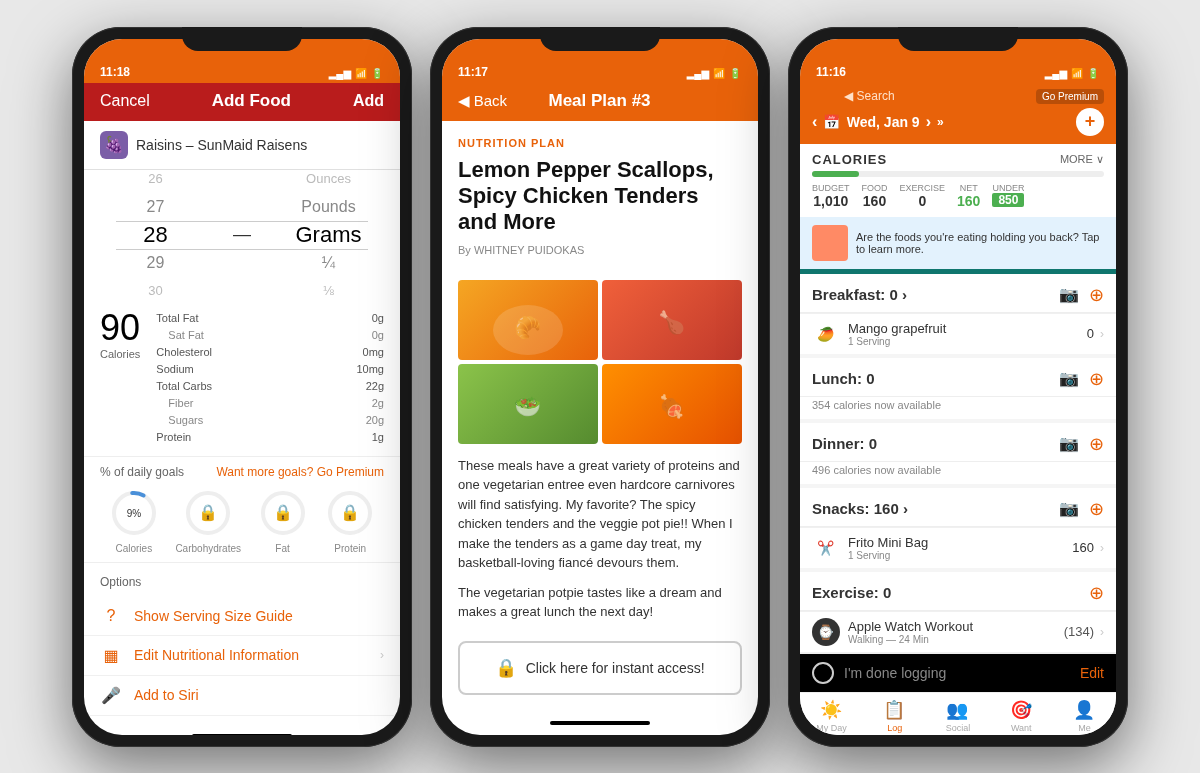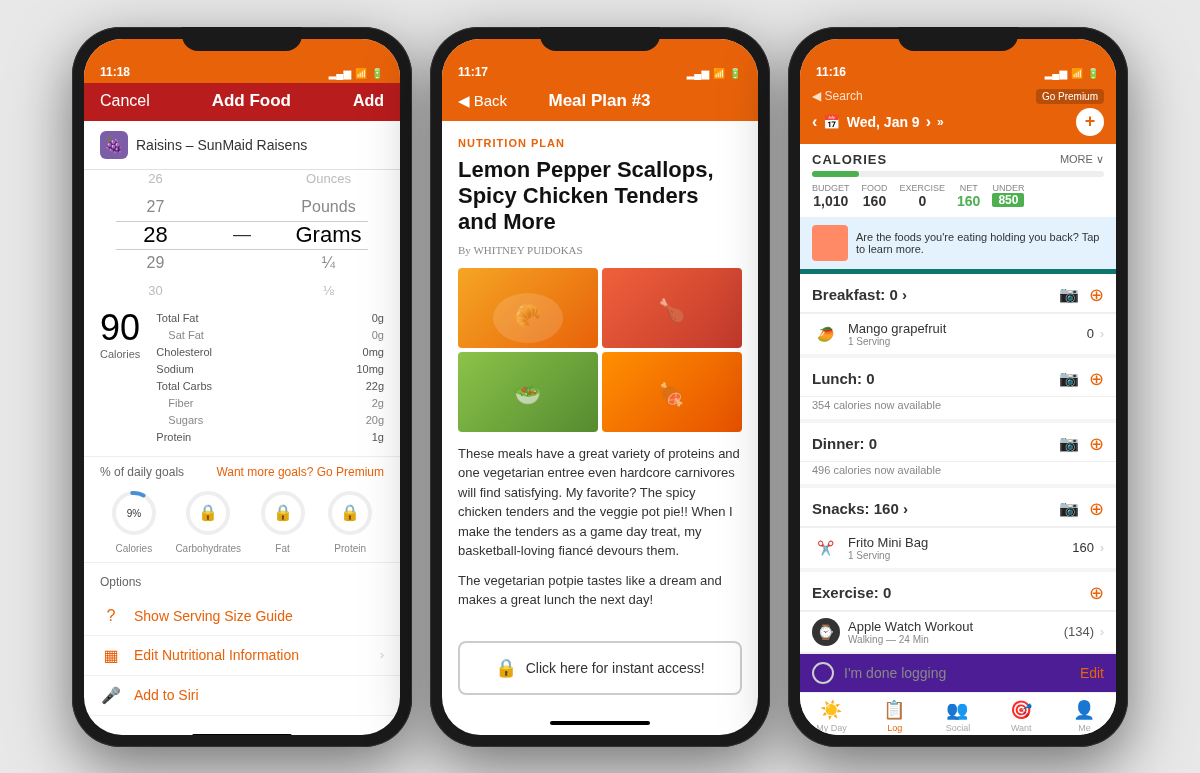--- a/index.html
+++ b/index.html
@@ -306,22 +306,21 @@
     .article-title {
       font-size: 22px;
       font-weight: 700;
       color: #111;
       line-height: 1.2;
       margin-bottom: 8px;
     }
     .article-author {
       font-size: 11px;
       color: #888;
-      margin-bottom: 12px;
-      font-family: Liberation Serif, serif;
+      margin-bottom: 24px;
     }
     .article-images {
       display: grid;
       grid-template-columns: 1fr 1fr;
       grid-template-rows: 80px 80px;
       gap: 4px;
       margin-bottom: 12px;
     }
     .article-img {
       background: #ccc;
@@ -362,20 +361,21 @@
     .phone3-nav {
       background: #e8620a;
       padding: 6px 12px 8px;
       flex-shrink: 0;
     }
     .phone3-top {
       display: flex;
       align-items: center;
       justify-content: space-between;
       margin-bottom: 4px;
+      margin-left: 32px;
     }
     .phone3-search {
       font-size: 12px;
       color: #ffe0c8;
     }
     .phone3-premium {
       font-size: 10px;
       color: #fff;
       background: rgba(0,0,0,0.2);
       padding: 2px 6px;
@@ -573,21 +573,21 @@
       display: flex;
       align-items: center;
       padding: 6px 12px;
       border-top: 1px solid #f0f0f0;
       gap: 8px;
     }
     .done-row {
       display: flex;
       align-items: center;
       padding: 8px 12px;
-      background: #4c1d95;
+      background: #000000;
       border-top: 1px solid #eee;
       gap: 10px;
       flex-shrink: 0;
     }
     .done-circle {
       width: 22px;
       height: 22px;
       border: 2px solid #ccc;
       border-radius: 50%;
     }

